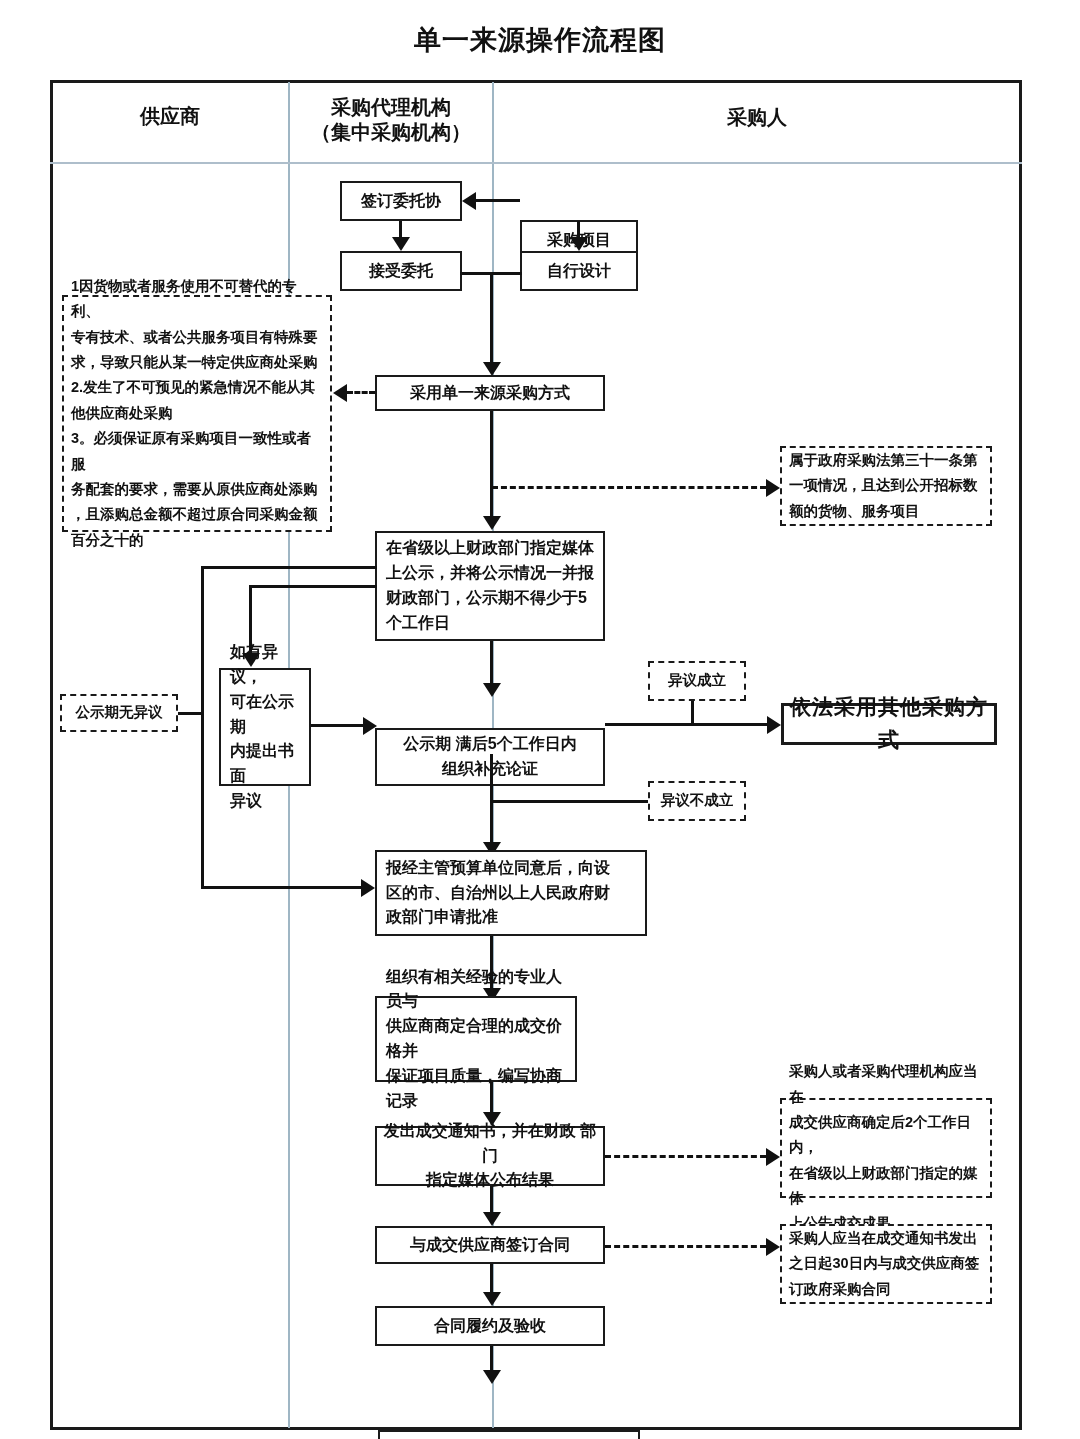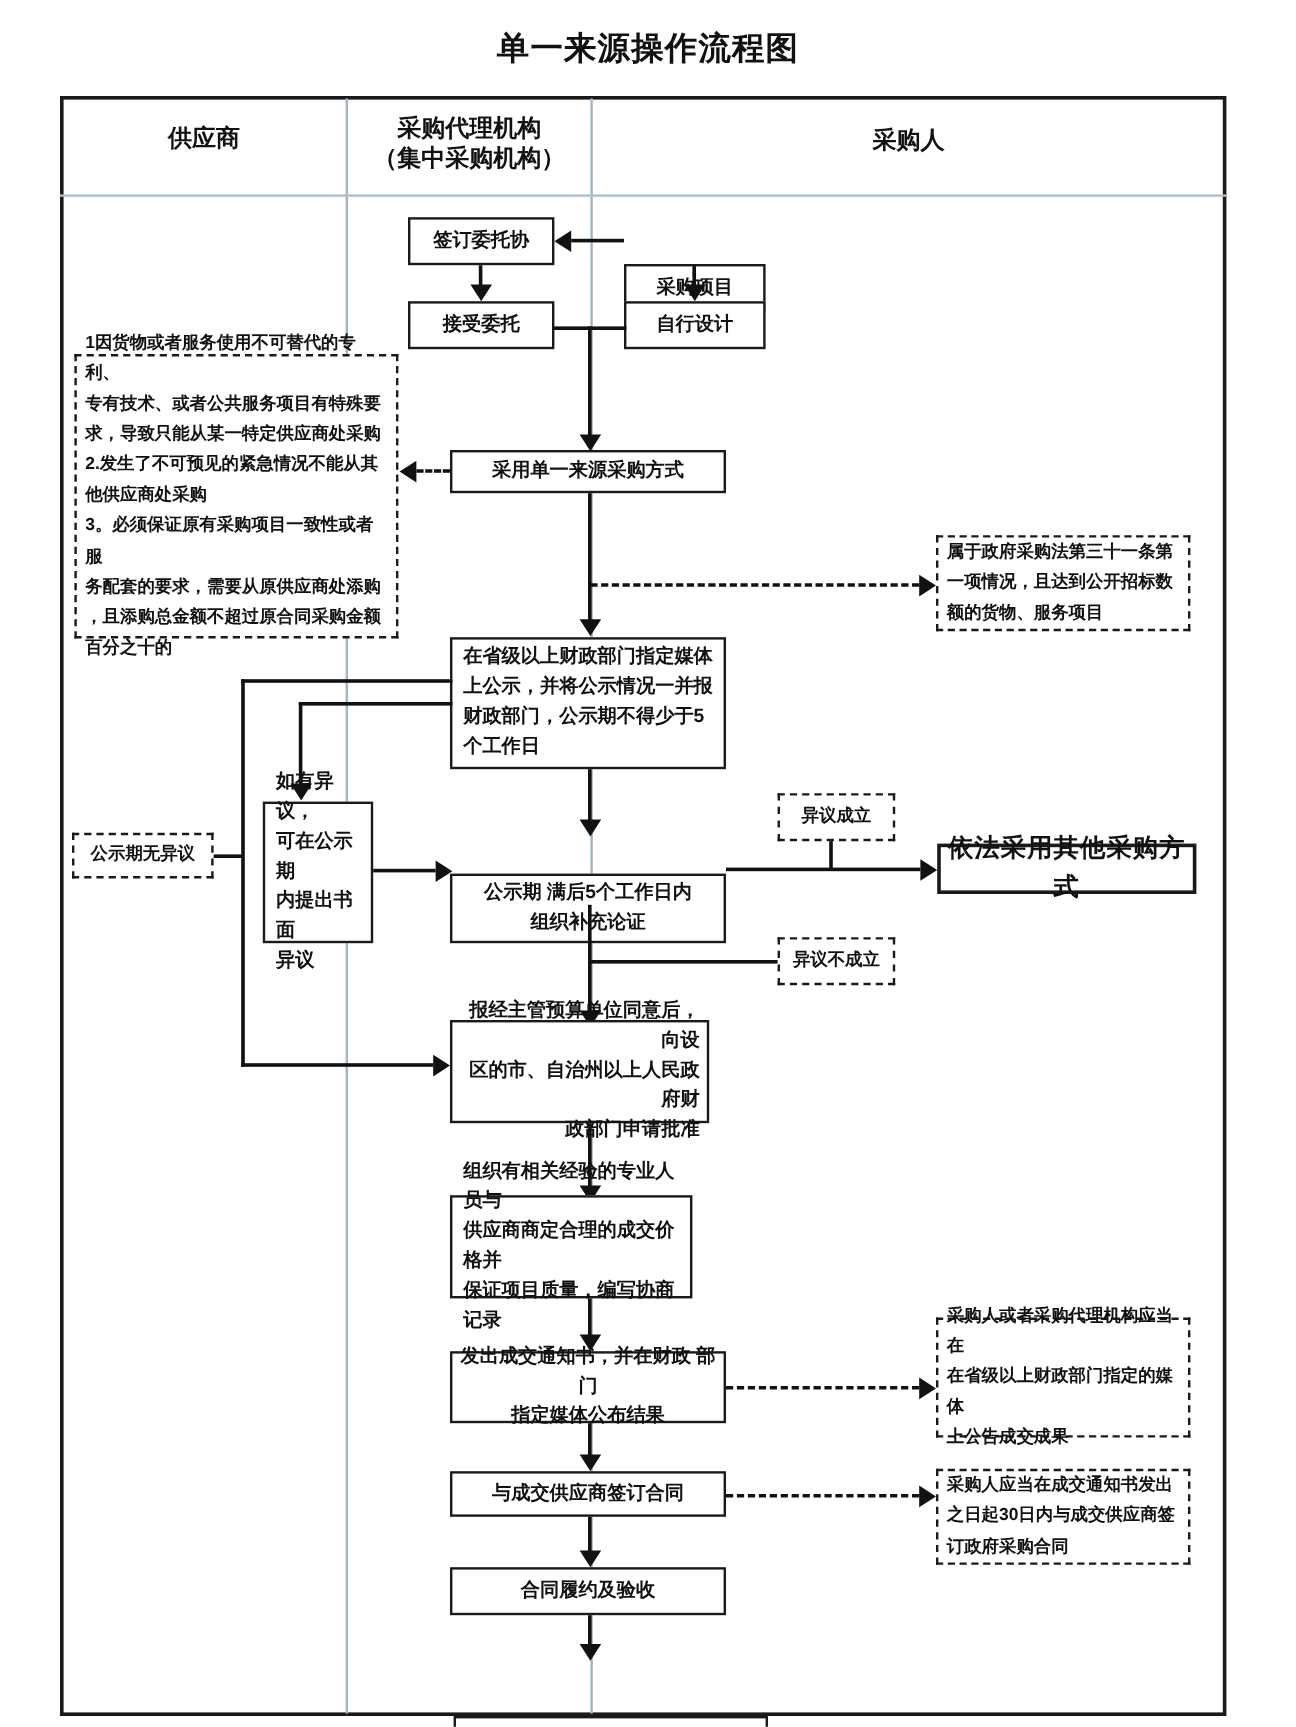--- a/index.html
+++ b/index.html
@@ -190,21 +190,21 @@
 </div>
 
 <div class="note center" style="left:648px;top:781px;width:98px;height:40px;">
   <span>异议不成立</span>
 </div>
 <div class="ln hl" style="left:490px;top:800px;width:158px;"></div>
 
 <div class="ln vl" style="left:490px;top:754px;height:90px;"></div>
 <div class="arrow arr-down" style="left:483px;top:842px;"></div>
 
-<div class="box left-align" style="left:375px;top:850px;width:216px;height:86px;text-align:right;">
+<div class="box left-align" style="left:375px;top:850px;width:272px;height:86px;">
   <div>
     <div>报经主管预算单位同意后，向设</div>
     <div>区的市、自治州以上人民政府财</div>
     <div>政部门申请批准</div>
   </div>
 </div>
 
 <div class="ln vl" style="left:490px;top:936px;height:54px;"></div>
 <div class="arrow arr-down" style="left:483px;top:988px;"></div>
 
@@ -222,20 +222,21 @@
 <div class="box" style="left:375px;top:1126px;width:230px;height:60px;">
   <div>
     <div>发出成交通知书，并在财政 部门</div>
     <div>指定媒体公布结果</div>
   </div>
 </div>
 
 <div class="note" style="left:780px;top:1098px;width:212px;height:100px;">
   <div>
     <div>采购人或者采购代理机构应当在</div>
+    <div>成交供应商确定后2个工作日内，</div>
     <div>在省级以上财政部门指定的媒体</div>
     <div>上公告成交成果</div>
   </div>
 </div>
 <div class="dash-h" style="left:605px;top:1155px;width:161px;"></div>
 <div class="arrow arr-right" style="left:766px;top:1148px;"></div>
 
 <div class="ln vl" style="left:490px;top:1186px;height:28px;"></div>
 <div class="arrow arr-down" style="left:483px;top:1212px;"></div>
 

